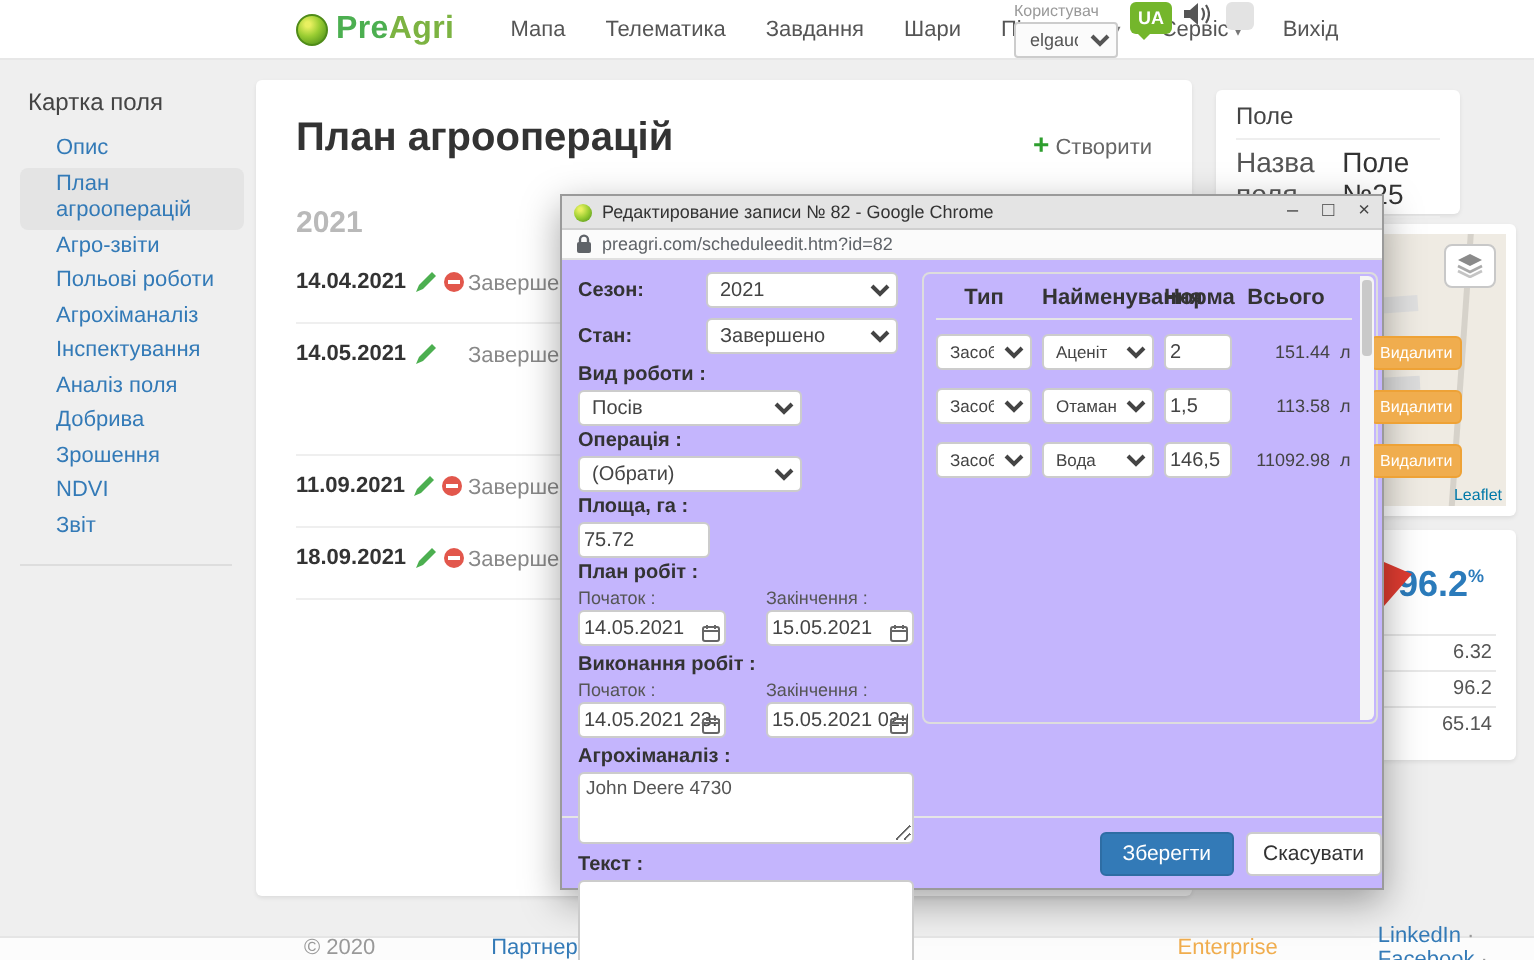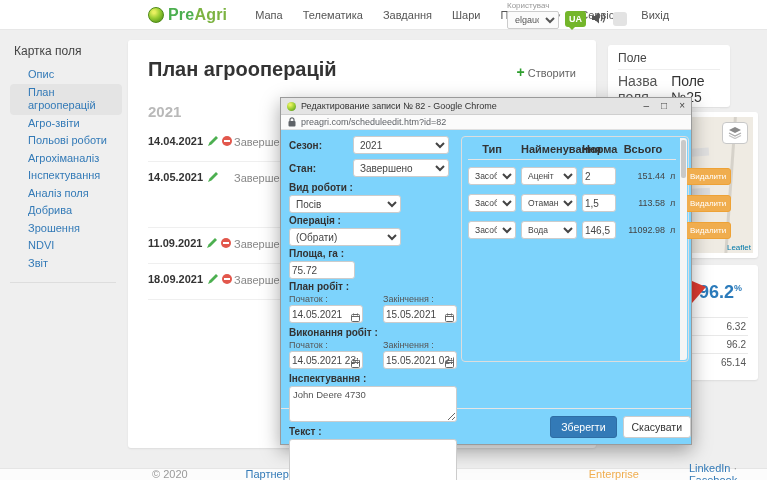--- a/index.html
+++ b/index.html
@@ -11,21 +11,21 @@
             border-bottom:1px solid #e7e7e7; display:flex; align-items:center; z-index:20; }
   .brand { display:flex; align-items:center; margin-left:148px; cursor:pointer; }
   .brand-sphere { width:16px; height:16px; border-radius:50%;
                   background:radial-gradient(circle at 35% 30%, #e8f060 10%, #9acd32 45%, #5f9e1f 80%);
                   border:1px solid #4f8b18; margin-right:4px; }
   .brand-text { font-size:16px; font-weight:bold; letter-spacing:.2px; }
   .brand-text .p1 { color:#4caf50; } .brand-text .p2 { color:#7cb342; }
   .nav-items { display:flex; align-items:center; margin-left:18px; }
   .nav-item { color:#555; margin:0 10px; cursor:pointer; white-space:nowrap; }
   .nav-item.caret:after { content:" ▾"; font-size:9px; color:#777; }
-  .user-area { position:absolute; right:140px; top:1px; display:flex; align-items:flex-end; }
+  .user-area { position:absolute; right:140px; top:1px; display:flex; align-items:flex-start; }
   .user-box { display:flex; flex-direction:column; }
   .user-label { font-size:8px; color:#999; margin-bottom:1px; }
   .user-select { font-size:9px; color:#555; border:1px solid #ccc; background:#fbfbfb;
                  border-radius:2px; padding:1px 3px; width:52px; }
   .lang-badge { background:#74b62b; color:#fff; font-size:9px; font-weight:bold; border-radius:3px;
                 padding:3px 4px; margin:0 0 2px 6px; position:relative; cursor:pointer; }
   .lang-badge:after { content:""; position:absolute; left:4px; bottom:-3px; border:3px solid transparent;
                       border-top-color:#74b62b; border-bottom:0; }
   .sound-icon { margin:0 0 3px 6px; cursor:pointer; }
   .grey-tile { width:14px; height:14px; background:#e3e3e3; border-radius:3px; margin:0 0 3px 8px; cursor:pointer; }
@@ -76,21 +76,21 @@
   .stats-card { left:608px; top:265px; width:150px; height:115px; z-index:2; padding:8px 10px; }
   .stats-top { display:flex; align-items:center; justify-content:flex-end; height:38px; position:relative; }
   .stat-arrow { position:absolute; left:74px; top:8px; width:0; height:0;
                 border-left:14px solid #e03c31; border-top:6px solid transparent; border-bottom:16px solid transparent; }
   .stat-pct { color:#2b7bbb; font-size:18px; font-weight:bold; margin-right:6px; }
   .stat-pct sup { font-size:9px; }
   .stats-table { margin-top:6px; }
   .stats-row { border-top:1px solid #e8e8e8; text-align:right; color:#555; font-size:10px; padding:3px 2px; }
 
   
-  .modal { position:absolute; left:280px; top:97px; width:412px; height:348px; background:#7dd3fc;
+  .modal { position:absolute; left:280px; top:97px; width:412px; height:348px; background:#c4b5fd;
            border:1px solid #9a9a9a; box-shadow:0 6px 18px rgba(0,0,0,.35); z-index:50; }
   .modal-titlebar { height:17px; background:#e4e4e4; border-bottom:1px solid #cfcfcf; display:flex;
                     align-items:center; padding:0 6px; }
   .fav { width:9px; height:9px; border-radius:50%;
          background:radial-gradient(circle at 35% 30%, #e8f060 10%, #9acd32 50%, #5f9e1f 85%); margin-right:5px; }
   .modal-title { font-size:9px; color:#333; flex:1; white-space:nowrap; overflow:hidden; }
   .win-ctrl { font-size:10px; color:#444; margin-left:12px; cursor:pointer; line-height:1; }
   .urlbar { height:15px; background:#fbfbfb; border-bottom:1px solid #e0e0e0; display:flex;
             align-items:center; padding:0 7px; cursor:text; }
   .url-text { font-size:9px; color:#5f6368; margin-left:5px; }
@@ -391,21 +391,21 @@
             <span class="cal-ico"><svg width="9" height="9" viewBox="0 0 9 9">
                   <rect x="0.5" y="1.5" width="8" height="7" rx="1" fill="none" stroke="#666"></rect>
                   <line x1="2.5" y1="0.5" x2="2.5" y2="2.5" stroke="#666"></line>
                   <line x1="6.5" y1="0.5" x2="6.5" y2="2.5" stroke="#666"></line>
                   <line x1="0.5" y1="3.5" x2="8.5" y2="3.5" stroke="#666"></line>
                 </svg></span>
           </span>
         </div>
       </div>
 
-      <span class="flabel block">Інспектування :</span>
+      <span class="flabel block">Агрохіманаліз :</span>
       <textarea class="ta-name" style="">John Deere 4730</textarea>
       <span class="flabel block">Текст :</span>
       <textarea class="ta-text" style=""></textarea>
     </div>
 
     <div class="form-right">
       <div class="mat-box">
         <div class="mat-grid hdr">
           <span class="mat-col">Тип</span>
           <span class="mat-col">Найменування</span>

